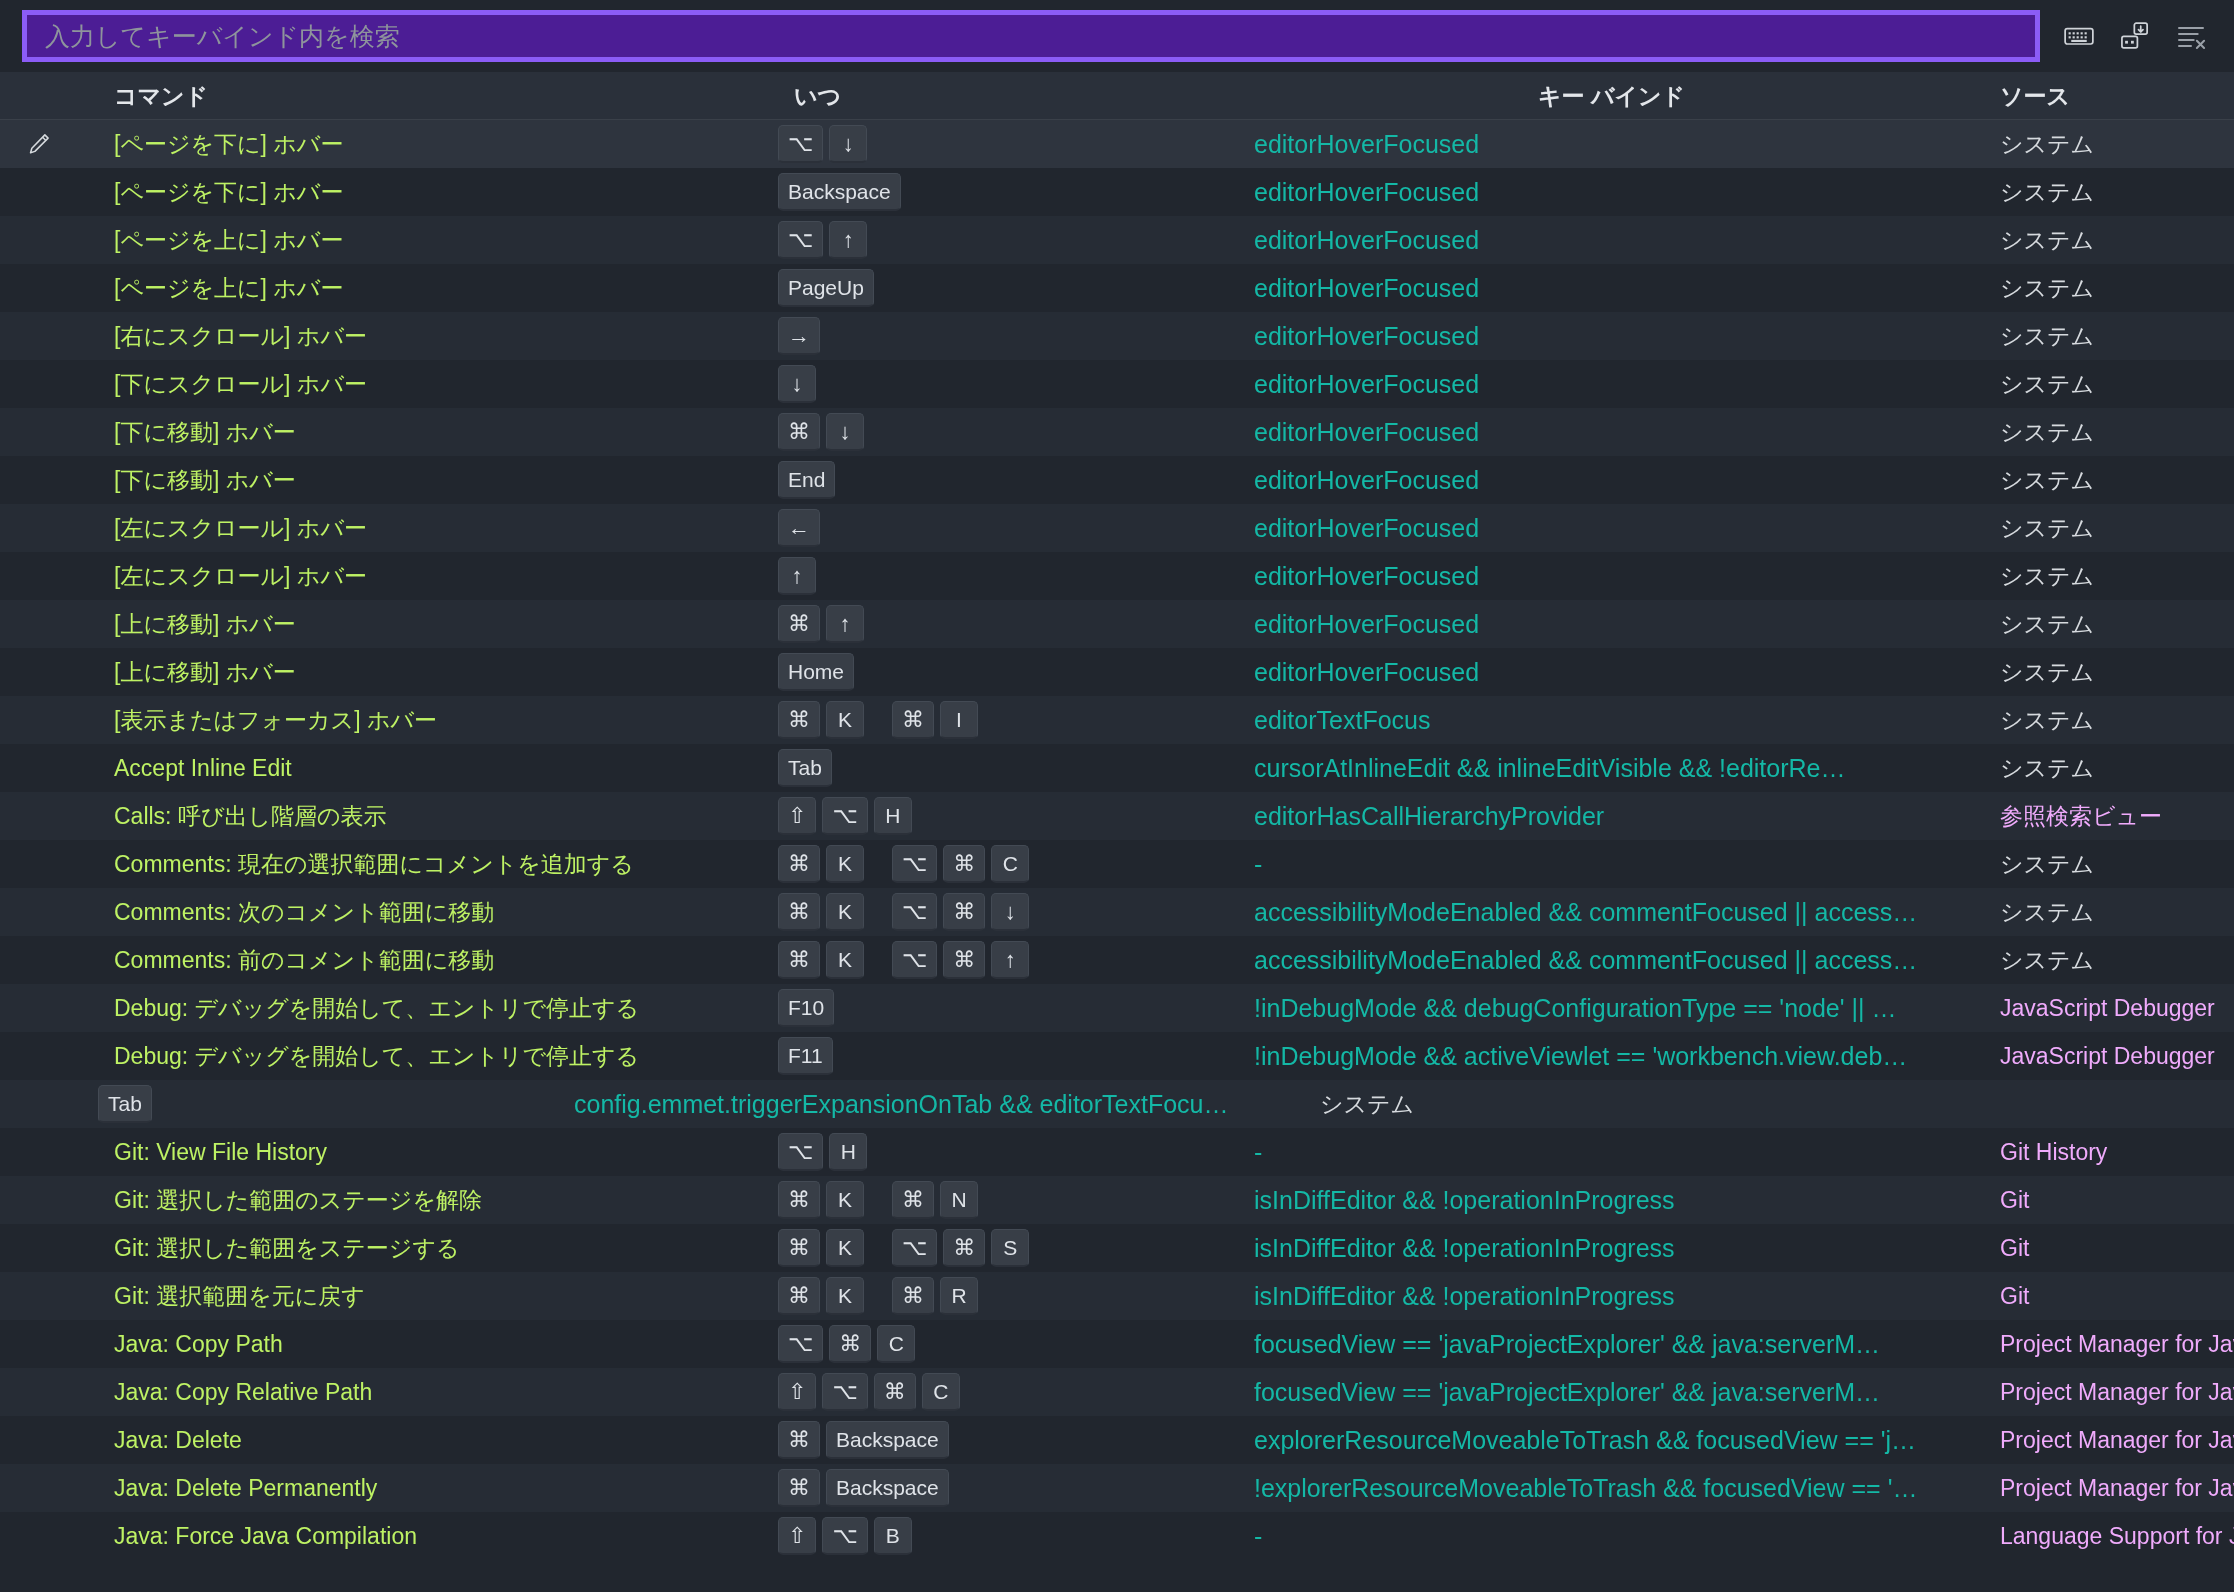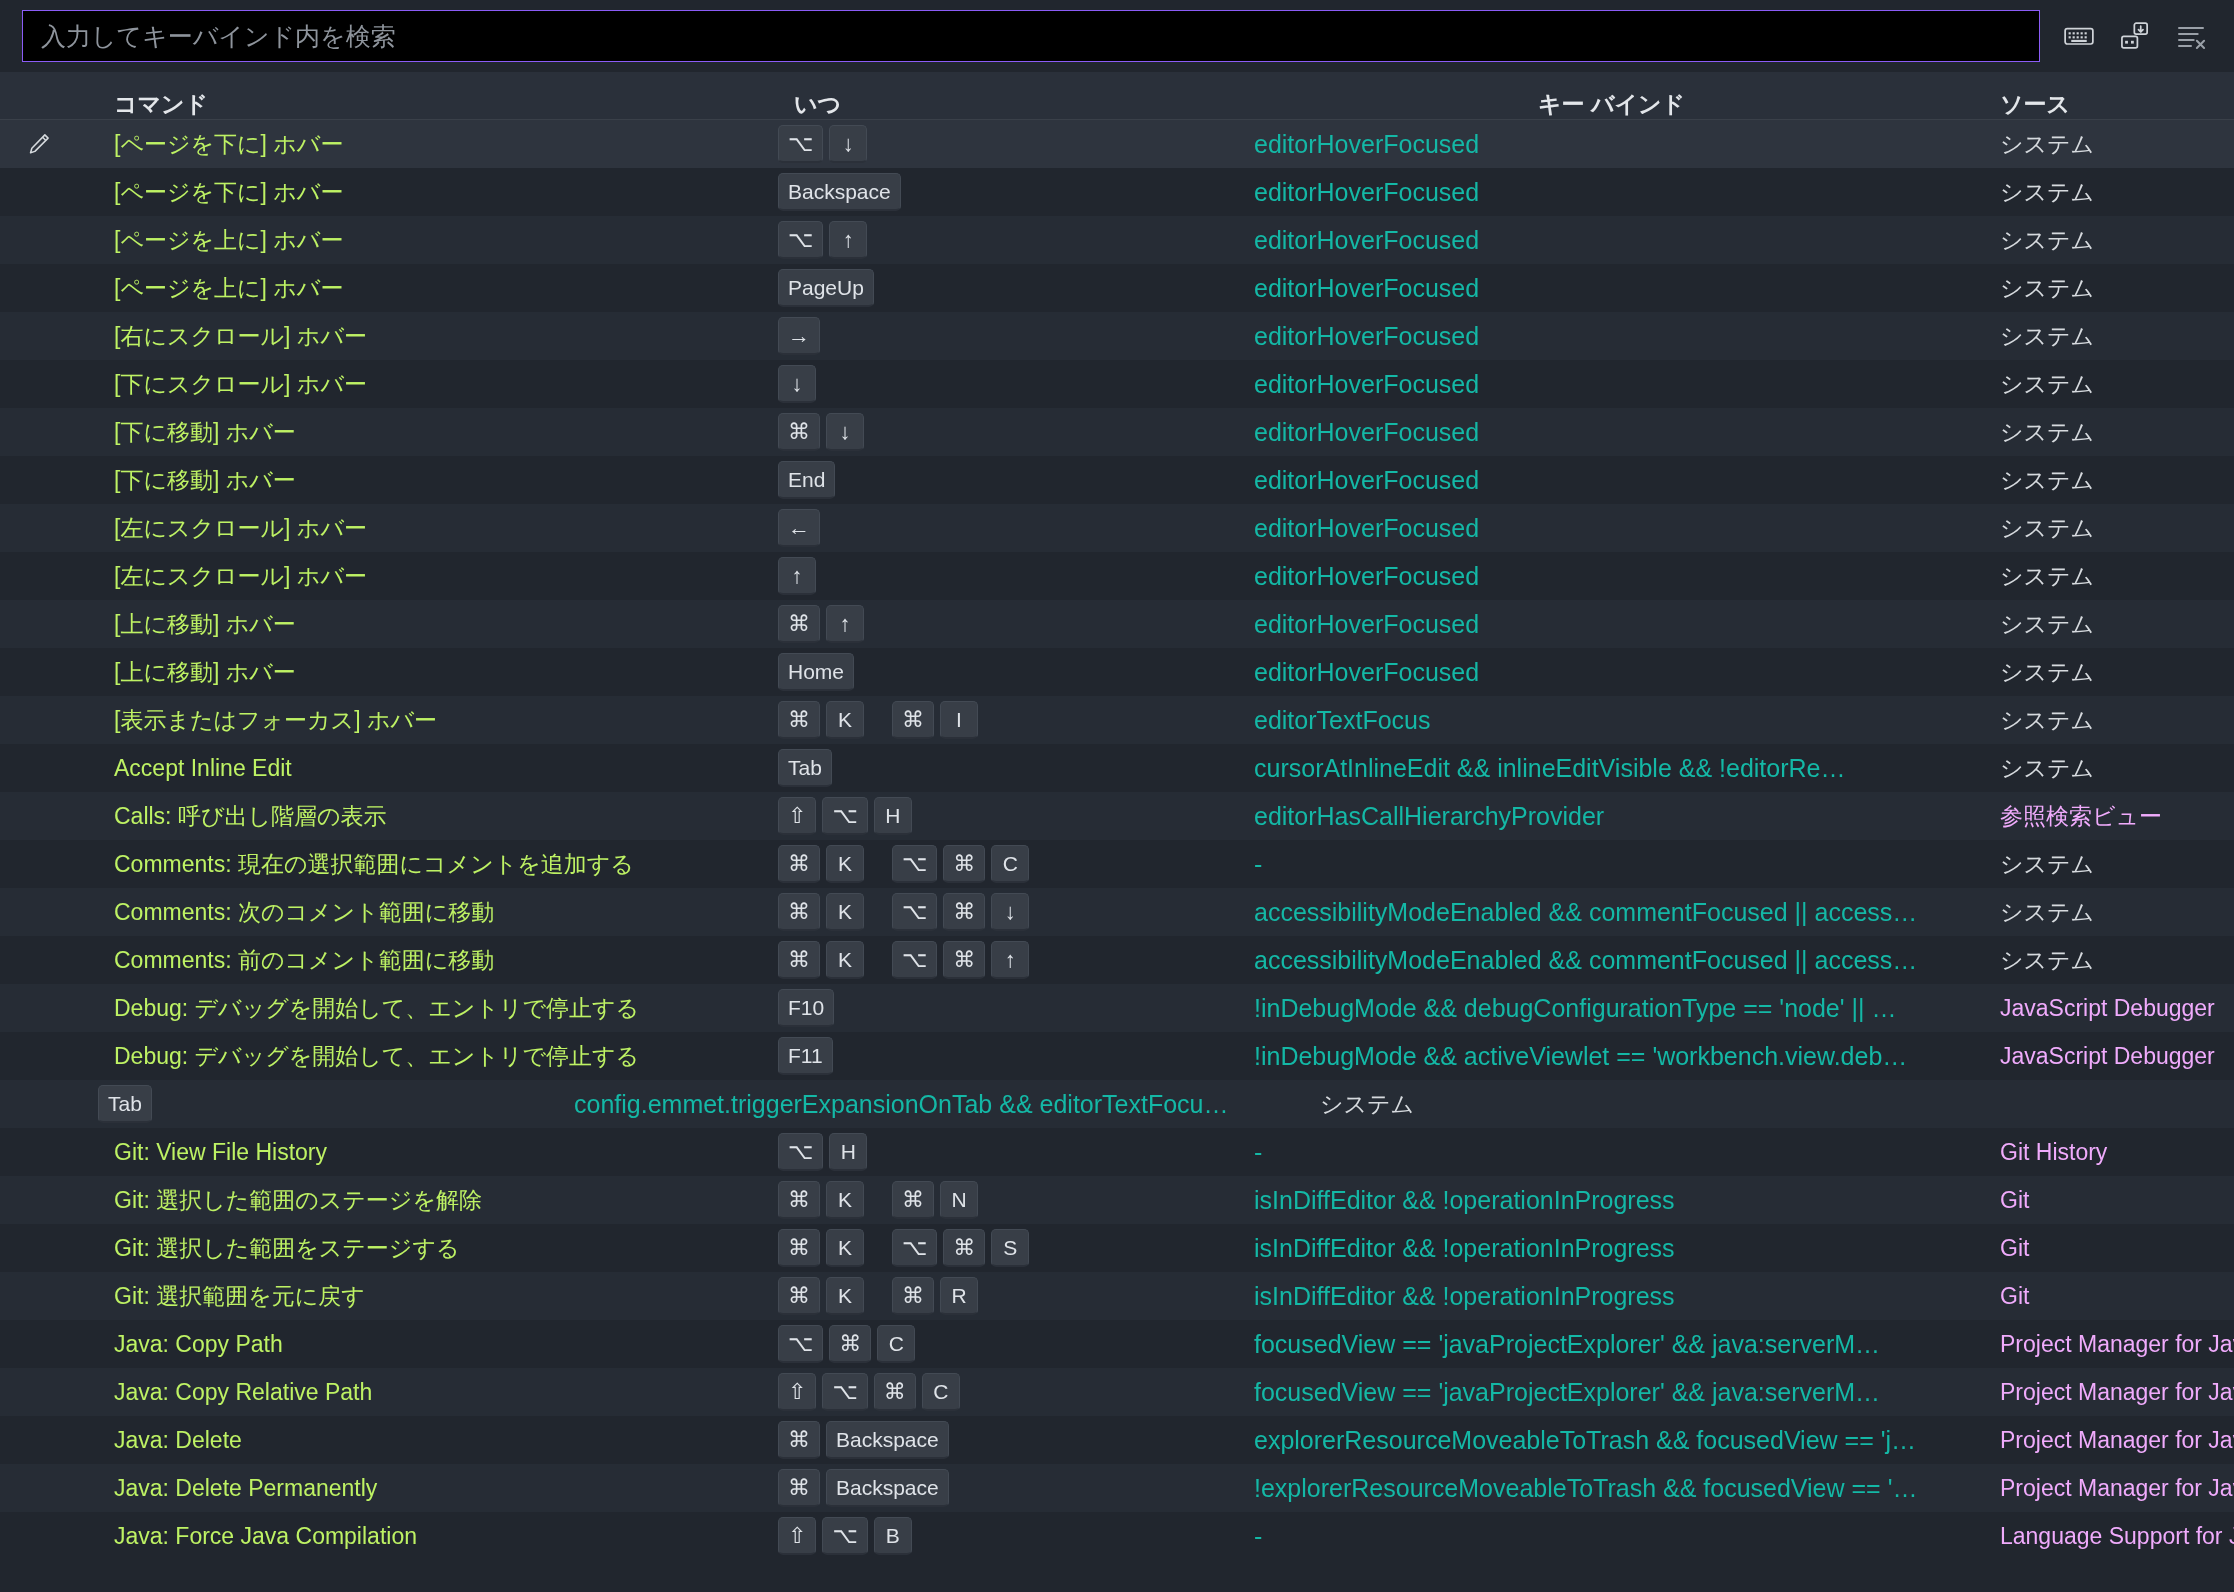--- a/index.html
+++ b/index.html
@@ -12,39 +12,39 @@
   #app { width: 2234px; height: 1592px; position: relative; background: #21262e; }
 
   
   .searchbar {
     height: 72px; background: #21262e;
     display: flex; align-items: center;
     padding: 0 26px 0 22px;
   }
   .search-input {
     flex: 1 1 auto; height: 52px;
-    background: #000000; border: 1px solid #8b5cf6;
+    background: #4c1d95; border: 5px solid #8b5cf6;
     color: #c8ccd2; font-size: 25px;
     font-family: "Liberation Sans", sans-serif;
     padding: 0 18px; outline: none;
   }
   .search-input::placeholder { color: #8e949c; opacity: 1; }
   .tool-icons { display: flex; align-items: center; gap: 22px; margin-left: 22px; }
   .tool-icon {
     width: 34px; height: 34px; display: flex;
     align-items: center; justify-content: center;
     cursor: pointer;
   }
   .tool-icon svg { display: block; }
 
   
   .table { position: relative; width: 2234px; }
   .thead {
     height: 48px; background: #2a303a;
-    display: flex; align-items: flex-end;
+    display: flex; align-items: center;
     position: relative;
   }
   .th {
     color: #e3e6ea; font-size: 23px; font-weight: bold;
     white-space: nowrap; overflow: hidden;
   }
   .col-pencil  { width: 78px;  flex: 0 0 78px; }
   .col-cmd     { width: 680px; flex: 0 0 680px; padding-left: 36px; }
   .col-key     { width: 460px; flex: 0 0 460px; padding-left: 20px; }
   .col-when    { width: 760px; flex: 0 0 760px; padding-left: 36px; }

